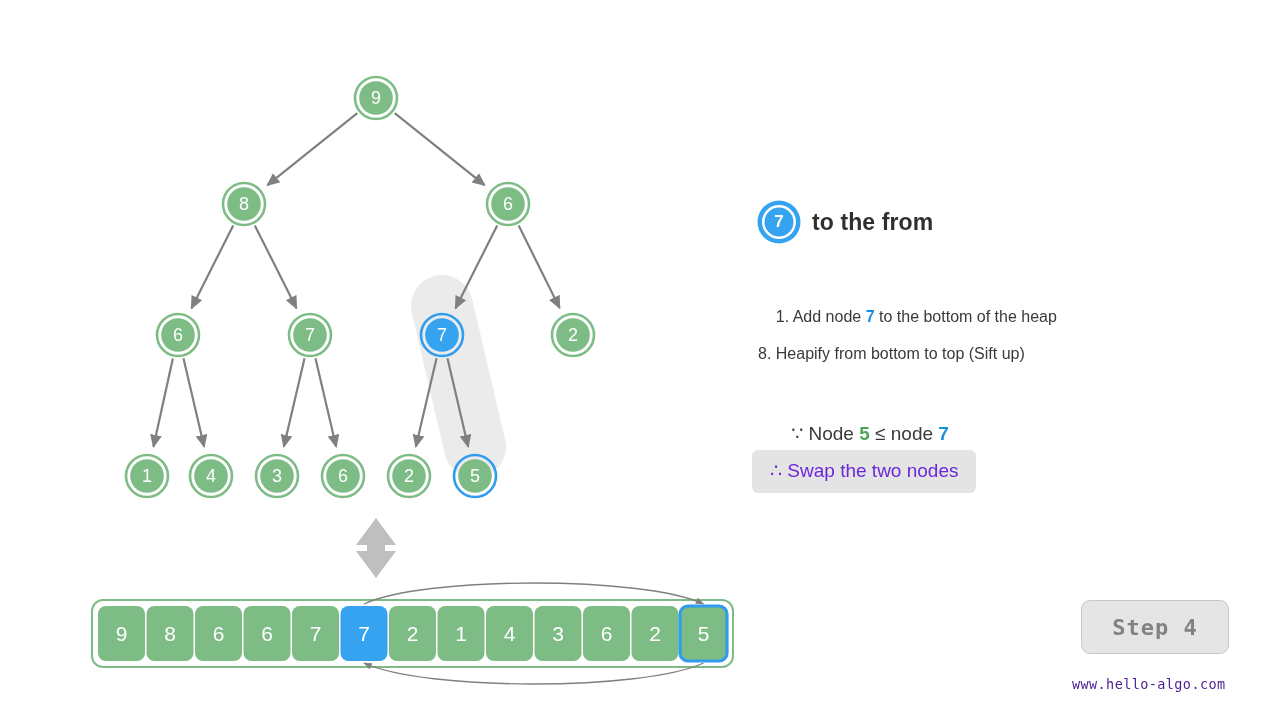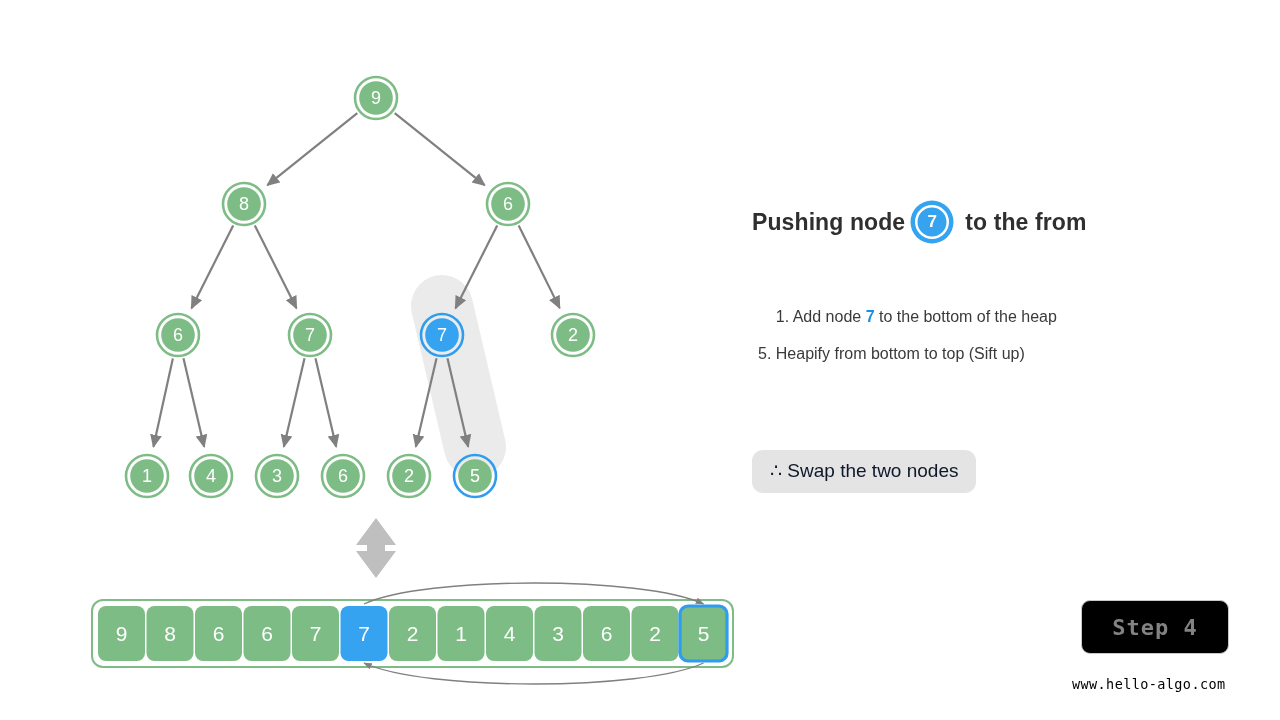--- a/index.html
+++ b/index.html
@@ -65,57 +65,57 @@
     line-height: 1;
   }
   .step-1 { position: absolute; left: 6px;  top: 93px; }
   .step-2 { position: absolute; left: 6px;  top: 146px; }
   .reason { position: absolute; left: 18px; top: 205px; font-size: 19px; }
   .concl  { position: absolute; left: 0px;  top: 250px; }
 
   .concl-badge {
     display: inline-block;
     background: #e4e4e4;
-    border-radius: 11px;
+    border-radius: 6px;
     padding: 11px 18px 13px 18px;
     font-size: 19px;
-    color: #0f172a;
+    color: #6d28d9;
     white-space: pre;
     line-height: 1;
   }
   .v-blue  { color: #1b8fe3; font-weight: bold; }
   .v-green { color: #4ba757; font-weight: bold; }
 
   
   .step-badge {
     position: absolute;
     left: 1081px;
     top: 600px;
     width: 148px;
     height: 54px;
     border: 1.4px solid #c9c9c9;
     border-radius: 9px;
-    background: #000000;
+    background: #e5e5e5;
     display: flex;
     align-items: center;
     justify-content: center;
     font-family: "DejaVu Sans Mono", monospace;
     font-size: 22px;
     font-weight: bold;
     color: #828282;
     letter-spacing: 1px;
     box-sizing: border-box;
   }
   .watermark {
     position: absolute;
     left: 1072px;
     top: 676px;
     font-family: "DejaVu Sans Mono", monospace;
     font-size: 13.5px;
-    color: #000000;
+    color: #4c1d95;
     letter-spacing: .4px;
   }
 
   
   text { font-family: "Liberation Sans", sans-serif; }
 </style>
 </head>
 <body>
 
 <svg id="stage" viewBox="0 0 1280 720">
@@ -278,31 +278,33 @@
 
   <g id="swap-arrows">
       <path d="M364,604 C 424,576 643.5,576 703.5,604" fill="none" stroke="#808080" stroke-width="1.3" marker-end="url(#arrowThin)"></path>
       <path d="M703.5,663 C 643.5,691 424,691 364,663" fill="none" stroke="#808080" stroke-width="1.3" marker-end="url(#arrowThin)"></path>
     </g>
 </svg>
 
 <div class="panel">
 
   <div class="panel-title">
-    <span>Pushing node</span>
     <span class="title-chip">7</span>
     <span>to the from</span>
   </div>
 
   <div class="step-line step-1">
     <span>1. Add node </span><span class="v-blue">7</span><span> to the bottom of the heap</span>
   </div>
 
-  <div class="step-line step-2">5. Heapify from bottom to top (Sift up)</div>
-
+  <div class="step-line step-2">8. Heapify from bottom to top (Sift up)</div>
+
+  <div class="step-line reason">
+    <span>∵ Node </span><span class="v-green">5</span><span> ≤ node </span><span class="v-blue">7</span>
+  </div>
 
   <div class="concl">
     <span class="concl-badge">∴ Swap the two nodes</span>
   </div>
 </div>
 
 <div class="step-badge">Step 4</div>
 <div class="watermark">www.hello-algo.com</div>
 
 </body></html>

